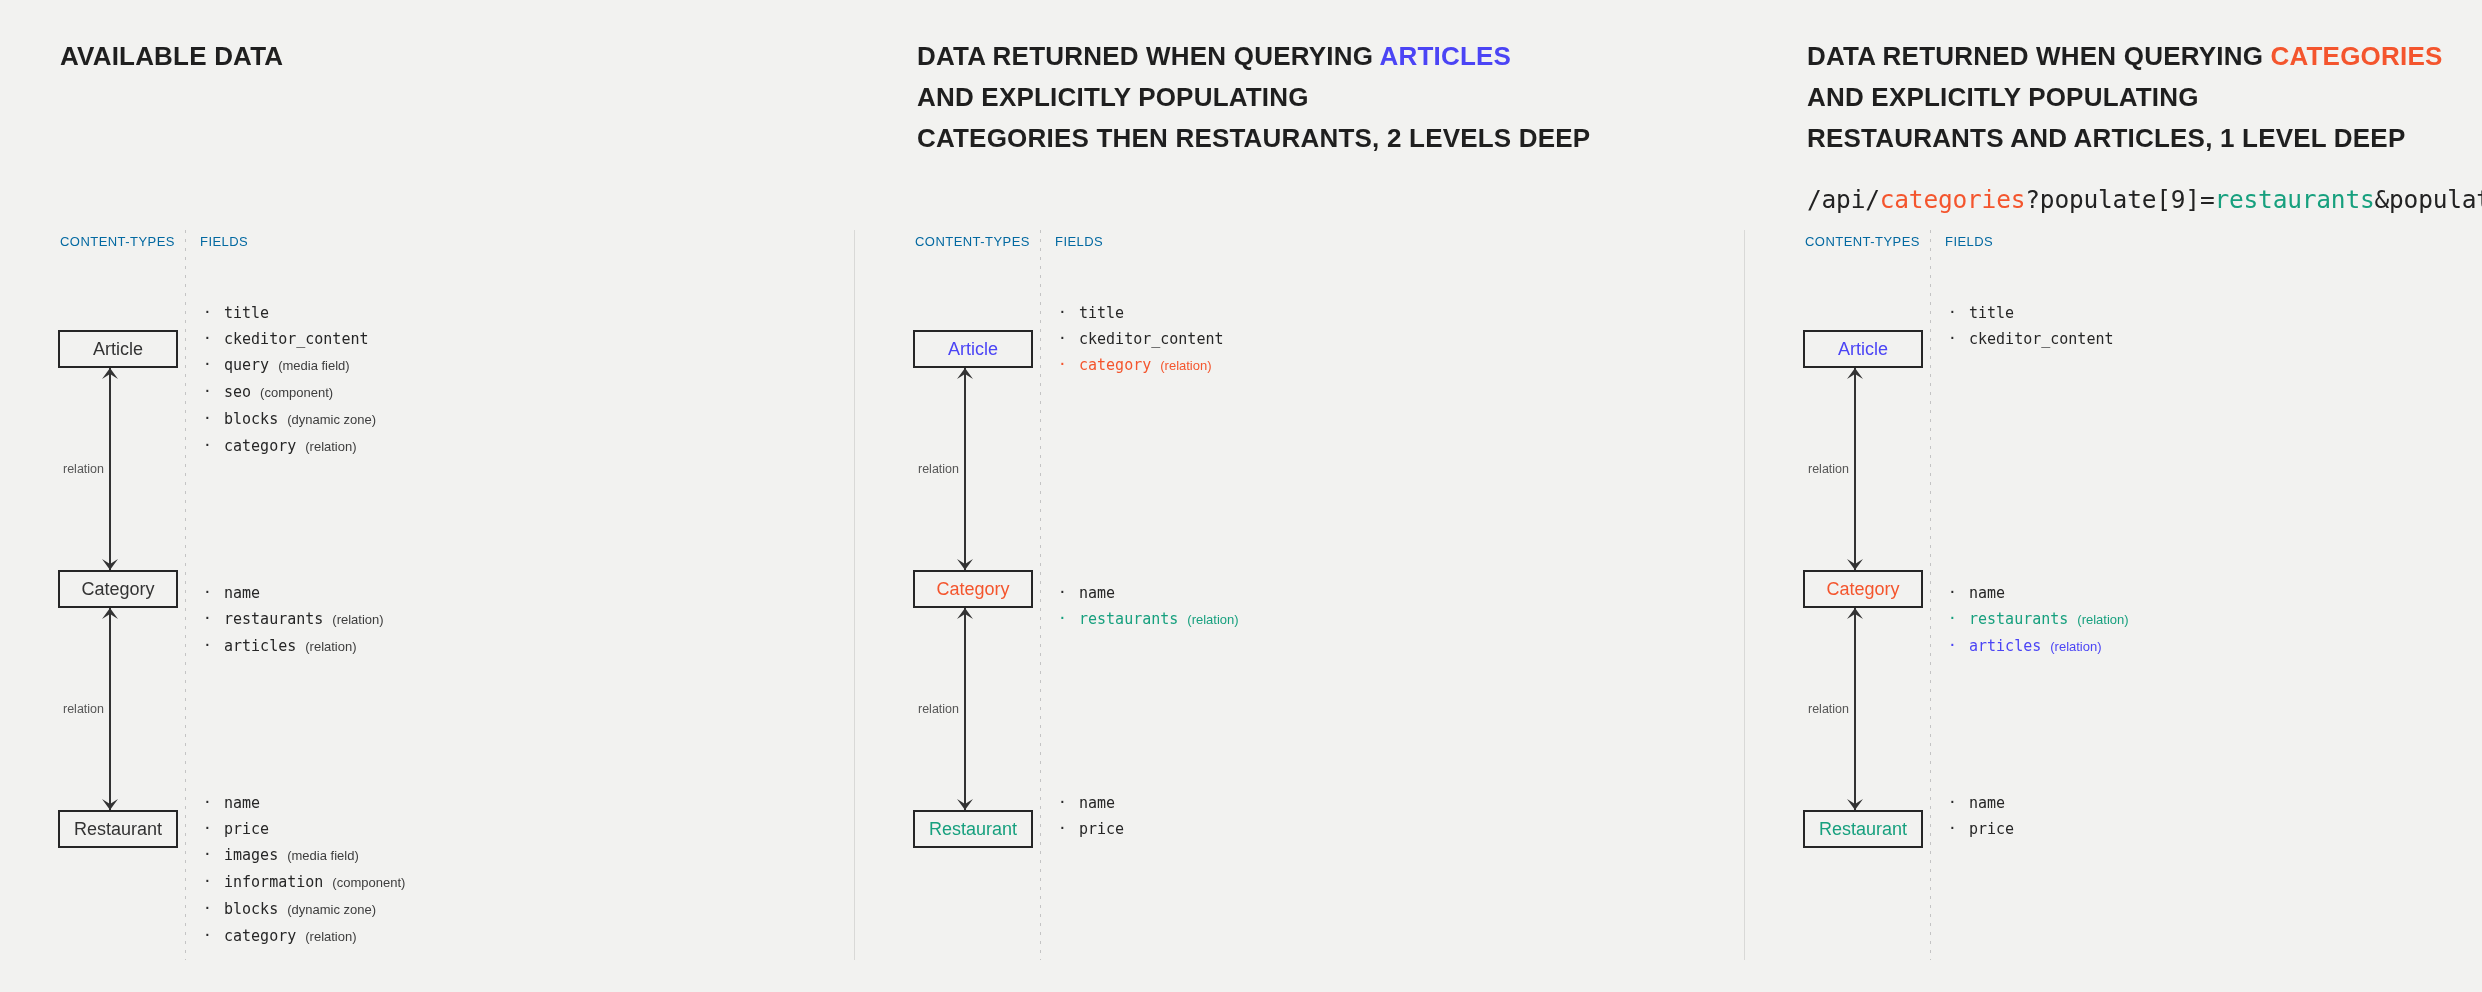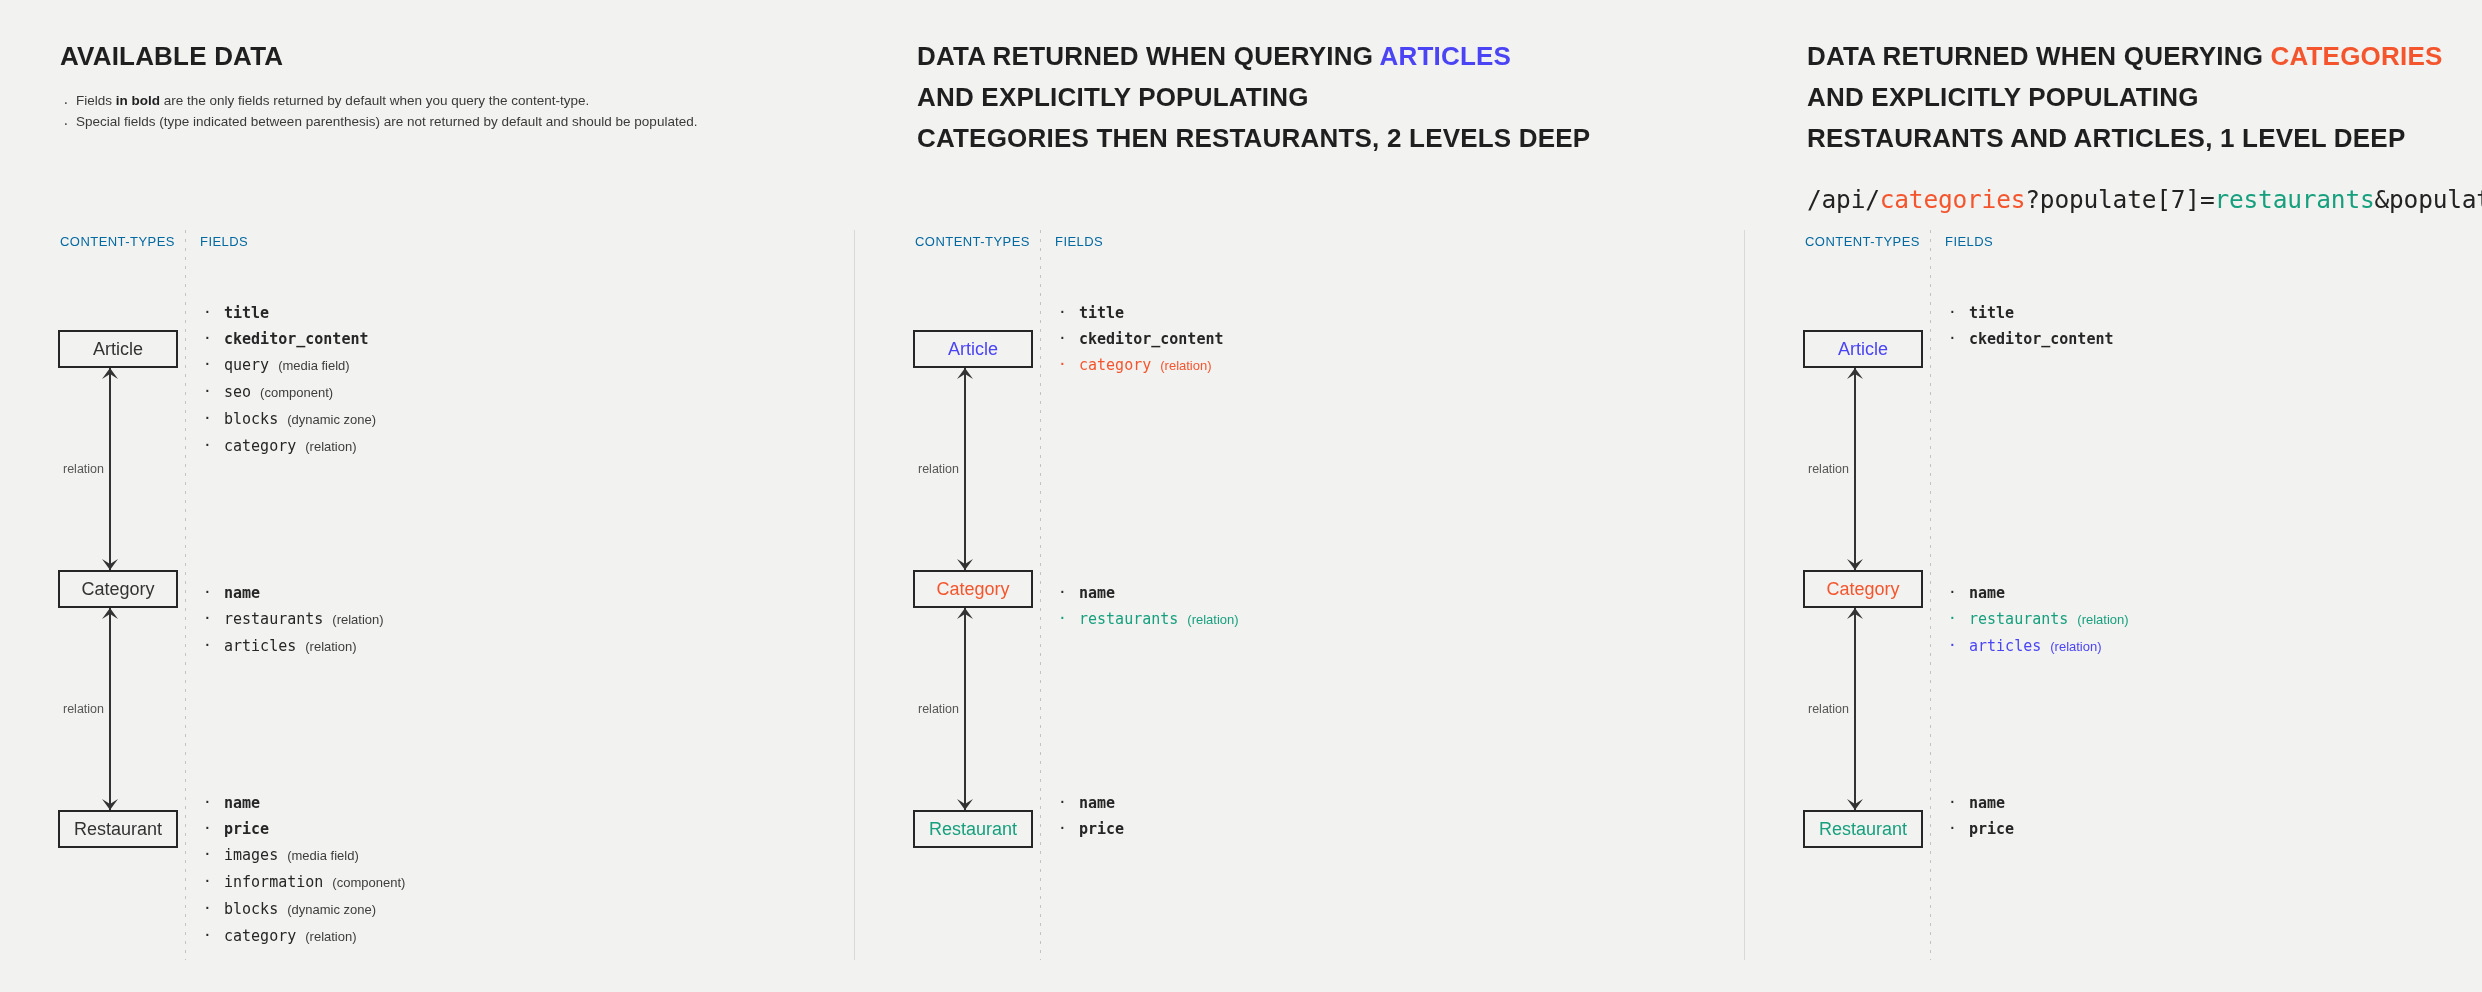--- a/index.html
+++ b/index.html
@@ -99,39 +99,35 @@
     line-height:26px;white-space:nowrap;
   }
   .fieldgroup li:before{
     content:"\00b7";position:absolute;left:4px;top:-3px;
     font-size:20px;line-height:26px;color:inherit;
   }
   .fname{
     font-family:"DejaVu Sans Mono","Liberation Mono",monospace;
     font-size:15px;color:#262626;
   }
-  li.bold .fname{font-weight:bold;}
+  li.bold .fname{font-weight:normal;}
   .ftype{
     font-family:"Liberation Sans",sans-serif;
     font-size:13px;color:#3d3d3d;margin-left:9px;
   }
 </style>
 </head>
 <body>
 
 <div class="panelsep" id="sep-a"></div>
 <div class="panelsep" id="sep-b"></div>
 
 <div class="panel" id="panel-1">
     <div class="head-block">
       <div class="title"><span>AVAILABLE DATA</span></div>
-      <ul class="bullets">
-        <li>Fields <b>in bold</b> are the only fields returned by default when you query the content-type.</li>
-        <li>Special fields (type indicated between parenthesis) are not returned by default and should be populated.</li>
-      </ul>
     </div>
     <div class="colhead ch-types">CONTENT-TYPES</div>
     <div class="colhead ch-fields">FIELDS</div>
     <div class="dotsep"></div>
     <div class="node n-article">Article</div>
     <div class="node n-category">Category</div>
     <div class="node n-restaurant">Restaurant</div>
     <div class="connector conn-1">
       <div class="conn-line"></div>
       <div class="arrow up">
@@ -242,21 +238,21 @@
     <div class="fieldgroup fg-restaurant">
       <ul>
         <li class="bold"><span class="fname">name</span></li>
         <li class="bold"><span class="fname">price</span></li>
       </ul>
     </div>
   </div>
 <div class="panel" id="panel-3">
     <div class="head-block">
       <div class="title"><span>DATA RETURNED WHEN QUERYING </span><span style="color:#f4552d">CATEGORIES</span><span><br>AND EXPLICITLY POPULATING<br>RESTAURANTS AND ARTICLES, 1 LEVEL DEEP</span></div>
-      <div class="apiline"><span>/api/</span><span style="color:#f4552d">categories</span><span>?populate[7]=</span><span style="color:#17a07e">restaurants</span><span>&amp;populate[1]=</span></div>
+      <div class="apiline"><span>/api/</span><span style="color:#f4552d">categories</span><span>?populate[9]=</span><span style="color:#17a07e">restaurants</span><span>&amp;populate[1]=</span></div>
     </div>
     <div class="colhead ch-types">CONTENT-TYPES</div>
     <div class="colhead ch-fields">FIELDS</div>
     <div class="dotsep"></div>
     <div class="node n-article" style="color: rgb(75, 68, 245);">Article</div>
     <div class="node n-category" style="color: rgb(244, 85, 45);">Category</div>
     <div class="node n-restaurant" style="color: rgb(23, 160, 126);">Restaurant</div>
     <div class="connector conn-1">
       <div class="conn-line"></div>
       <div class="arrow up">

